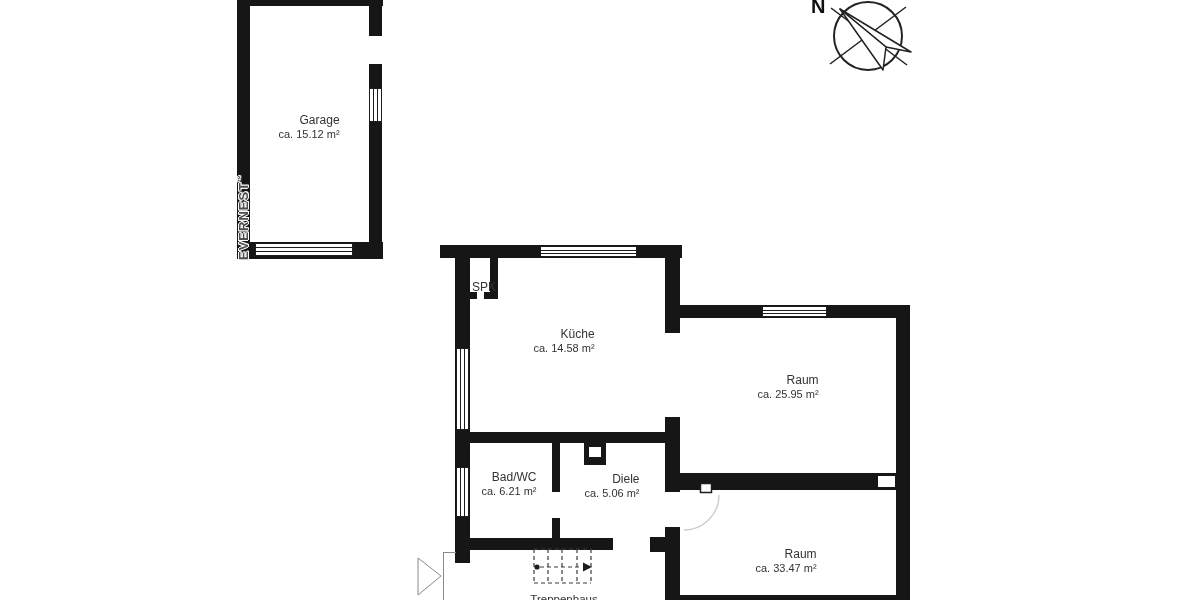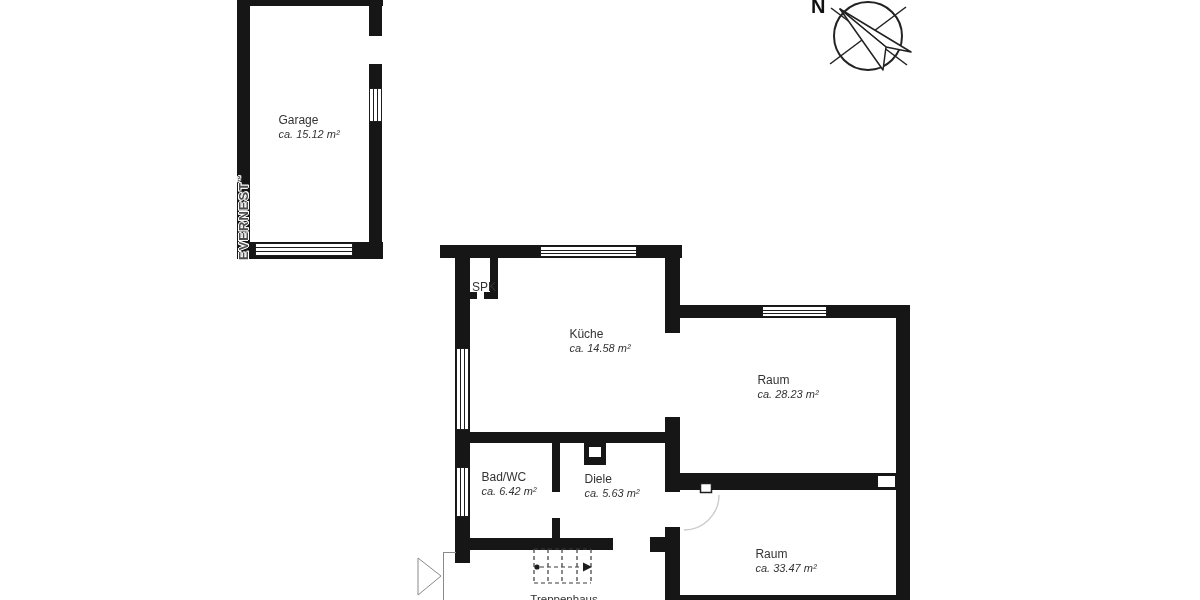--- a/index.html
+++ b/index.html
@@ -17,23 +17,23 @@
   .window-h::before { top:30%; }
   .window-h::after  { top:62%; }
   .window-v::before, .window-v::after { content:""; position:absolute; top:-1px; bottom:-1px; border-left:1px solid var(--line,#1d1d1d); }
   .window-v::before { left:30%; }
   .window-v::after  { left:62%; }
   
   .shaft { position:absolute; background:var(--wall,#161616); }
   .shaft::after { content:""; position:absolute; left:5px; top:4px; width:12px; height:10px; background:#fff; }
   .notch { position:absolute; background:#fff; }
   
-  .room-label { position:absolute; transform:translateX(-50%); text-align:left; white-space:nowrap; line-height:14px; }
+  .room-label { position:absolute; transform:translateX(-50%); text-align:right; white-space:nowrap; line-height:14px; }
   .room-name { font-size:12px; }
-  .room-area { font-size:11px;font-style:italic; }
+  .room-area { font-size:11px; }
   .small-label { position:absolute; font-size:12px; white-space:nowrap; }
   
   .brand {
     position:absolute; left:236px; top:260px;
     transform:rotate(-90deg); transform-origin:0 0;
     font-size:13px; font-weight:bold; letter-spacing:1px;
     color:var(--brand,#4d4d4d); white-space:nowrap;
     text-shadow:-1px 0 #fff, 1px 0 #fff, 0 -1px #fff, 0 1px #fff, -1px -1px #fff, 1px 1px #fff;
   }
   .brand sup { font-size:7px; letter-spacing:0; }
@@ -82,35 +82,35 @@
   <div class="w" style="left:650px;top:537px;width:15px;height:15px"></div>
 
   <div class="w" style="left:455px;top:432px;width:225px;height:11px"></div>
   <div class="shaft" style="left:584px;top:443px;width:22px;height:22px"></div>
   <div class="w" style="left:552px;top:443px;width:8px;height:49px"></div>
   <div class="w" style="left:552px;top:518px;width:8px;height:22px"></div>
   <div class="w" style="left:455px;top:538px;width:158px;height:12px"></div>
   <div class="w" style="left:680px;top:473px;width:230px;height:17px"></div>
   <div class="notch" style="left:878px;top:476px;width:17px;height:11px"></div>
 
-  <div class="room-label" style="left:600px;top:327px">
+  <div class="room-label" style="left:564px;top:327px">
     <div class="room-name">Küche</div>
     <div class="room-area">ca. 14.58 m²</div>
   </div>
   <div class="room-label" style="left:788px;top:373px">
     <div class="room-name">Raum</div>
-    <div class="room-area">ca. 28.23 m²</div>
+    <div class="room-area">ca. 25.95 m²</div>
   </div>
   <div class="room-label" style="left:509px;top:470px">
     <div class="room-name">Bad/WC</div>
-    <div class="room-area">ca. 6.42 m²</div>
+    <div class="room-area">ca. 6.21 m²</div>
   </div>
   <div class="room-label" style="left:612px;top:472px">
     <div class="room-name">Diele</div>
-    <div class="room-area">ca. 5.63 m²</div>
+    <div class="room-area">ca. 5.06 m²</div>
   </div>
   <div class="room-label" style="left:786px;top:547px">
     <div class="room-name">Raum</div>
     <div class="room-area">ca. 33.47 m²</div>
   </div>
   <div class="room-label" style="left:564px;top:592px">
     <div class="room-name" style="font-size:11.5px">Treppenhaus</div>
   </div>
 
   <svg class="overlay" width="1200" height="600" viewBox="0 0 1200 600">

